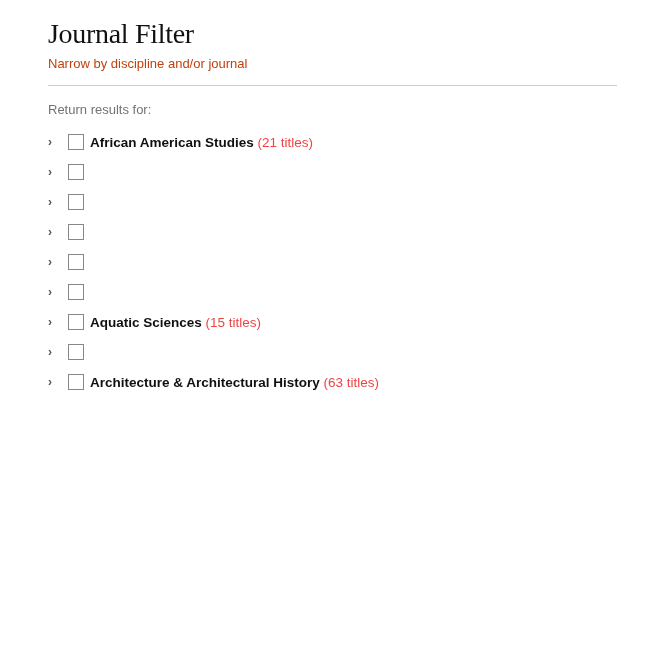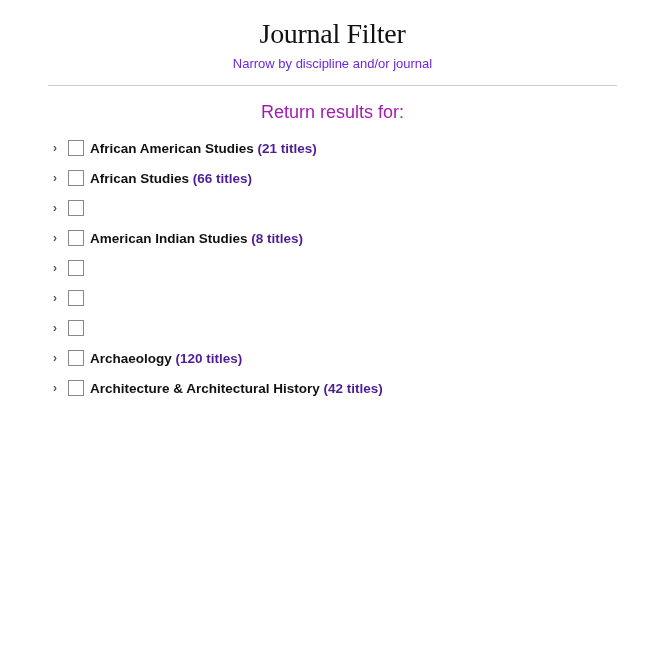--- a/index.html
+++ b/index.html
@@ -1,19 +1,18 @@
 <!DOCTYPE html>
 <html><head>
   <meta charset="utf-8">
   <style>
     * {
       box-sizing: border-box;
       margin: 0;
       padding: 0;
-      text-align: center;
     }
 
     body {
       background: #ffffff;
       font-family: Georgia, 'Times New Roman', serif;
       color: #1a1a1a;
       width: 647px;
       min-height: 651px;
       padding: 18px 30px 30px 48px;
     }
@@ -21,34 +20,34 @@
     .page-title {
       font-size: 28px;
       font-weight: normal;
       color: #111111;
       margin-bottom: 6px;
       letter-spacing: -0.3px;
     }
 
     .subtitle {
       font-size: 13px;
-      color: #6d28d9;
+      color: #c2410c;
       margin-bottom: 0px;
       font-family: Arial, sans-serif;
     }
 
     .divider {
       border: none;
       border-top: 1px solid #cccccc;
       margin: 14px 0 16px 0;
     }
 
     .return-label {
-      font-size: 18px;
-      color: #a21caf;
+      font-size: 13px;
+      color: #737373;
       font-family: Arial, sans-serif;
       margin-bottom: 10px;
     }
 
     .filter-list {
       list-style: none;
     }
 
     .filter-item {
       display: flex;
@@ -81,22 +80,22 @@
     }
 
     .item-label {
       font-size: 13.5px;
       font-family: Arial, sans-serif;
       color: #111111;
       font-weight: bold;
     }
 
     .item-count {
-      font-weight: bold;
-      color: #4c1d95;
+      font-weight: normal;
+      color: #ef4444;
     }
   </style>
 </head>
 <body>
 
 <h1 class="page-title">Journal Filter</h1>
 
 <div class="subtitle">Narrow by discipline and/or journal</div>
 
 <hr class="divider">
@@ -105,46 +104,44 @@
 
 <ul class="filter-list" id="filter-list">
 <li class="filter-item">
       <span class="chevron">›</span>
       <span class="checkbox"></span>
       <span class="item-label">African American Studies <span class="item-count">(21 titles)</span></span>
     </li>
     <li class="filter-item">
       <span class="chevron">›</span>
       <span class="checkbox"></span>
-      <span class="item-label">African Studies <span class="item-count">(66 titles)</span></span>
-    </li>
-    <li class="filter-item">
-      <span class="chevron">›</span>
-      <span class="checkbox"></span>
-    </li>
-    <li class="filter-item">
-      <span class="chevron">›</span>
-      <span class="checkbox"></span>
-      <span class="item-label">American Indian Studies <span class="item-count">(8 titles)</span></span>
     </li>
     <li class="filter-item">
       <span class="chevron">›</span>
       <span class="checkbox"></span>
     </li>
     <li class="filter-item">
       <span class="chevron">›</span>
       <span class="checkbox"></span>
     </li>
     <li class="filter-item">
       <span class="chevron">›</span>
       <span class="checkbox"></span>
     </li>
     <li class="filter-item">
       <span class="chevron">›</span>
       <span class="checkbox"></span>
-      <span class="item-label">Archaeology <span class="item-count">(120 titles)</span></span>
     </li>
     <li class="filter-item">
       <span class="chevron">›</span>
       <span class="checkbox"></span>
-      <span class="item-label">Architecture &amp; Architectural History <span class="item-count">(42 titles)</span></span>
+      <span class="item-label">Aquatic Sciences <span class="item-count">(15 titles)</span></span>
+    </li>
+    <li class="filter-item">
+      <span class="chevron">›</span>
+      <span class="checkbox"></span>
+    </li>
+    <li class="filter-item">
+      <span class="chevron">›</span>
+      <span class="checkbox"></span>
+      <span class="item-label">Architecture &amp; Architectural History <span class="item-count">(63 titles)</span></span>
     </li>
   </ul>
 
 </body></html>

